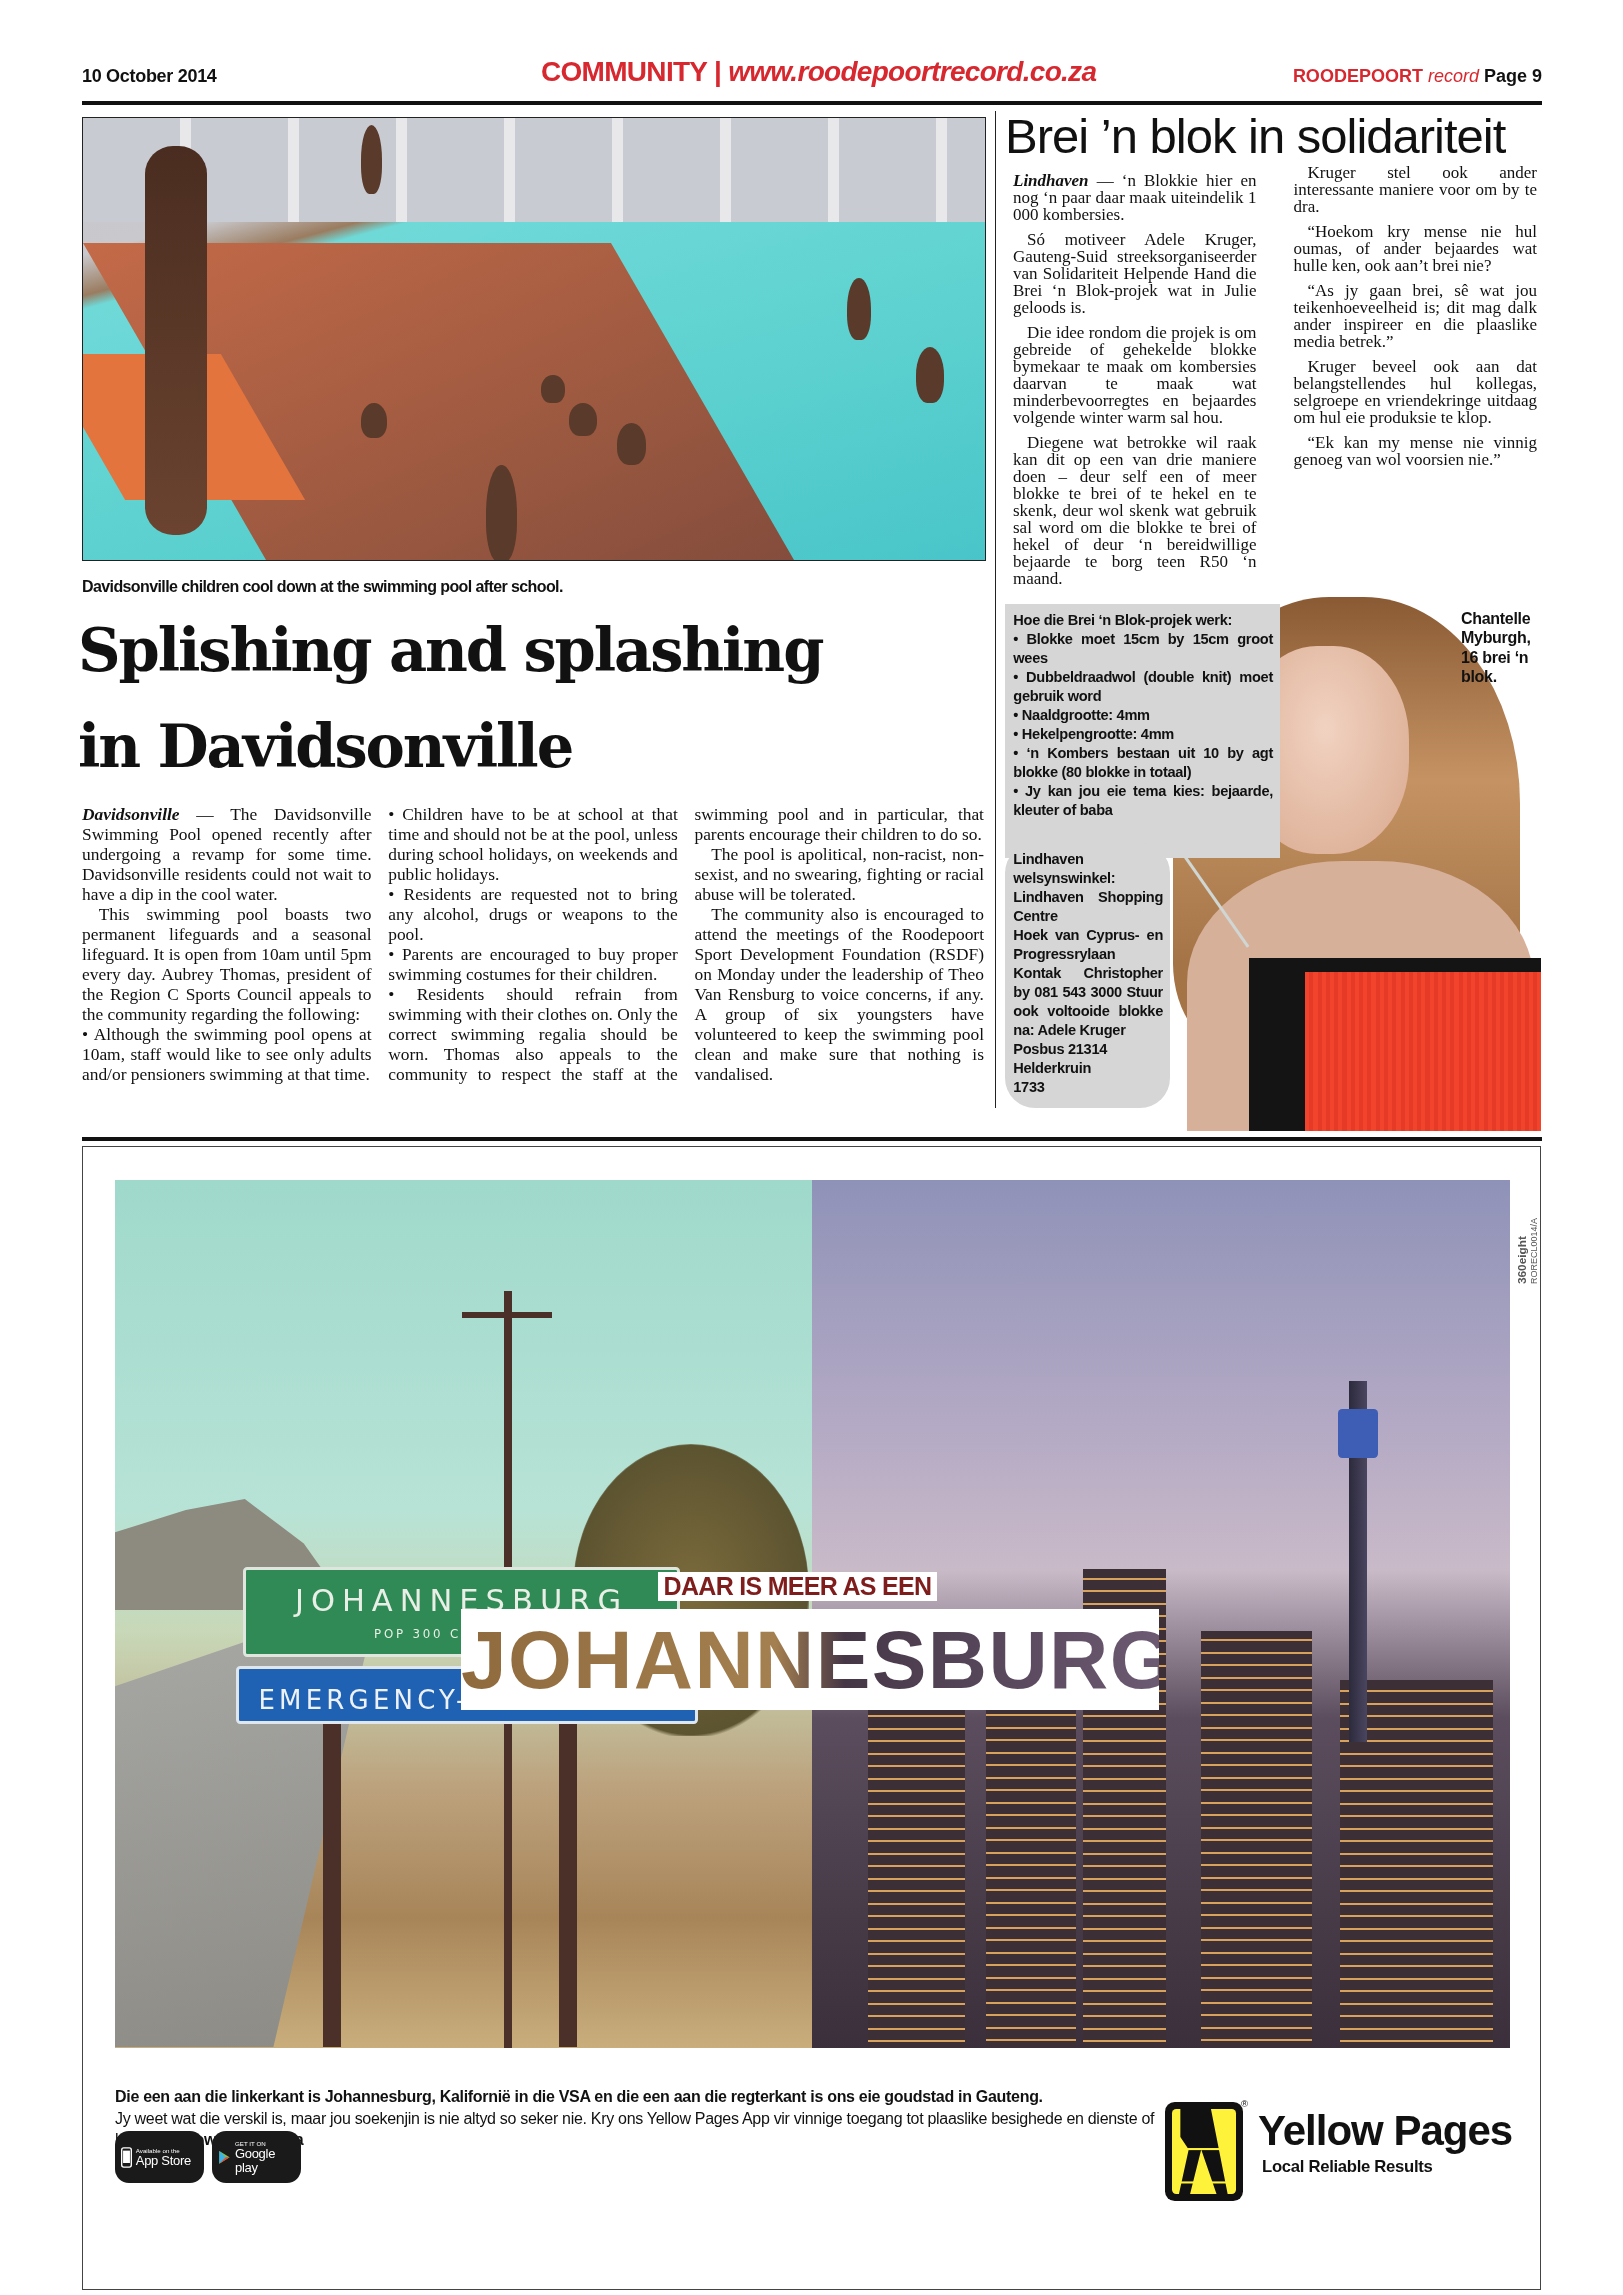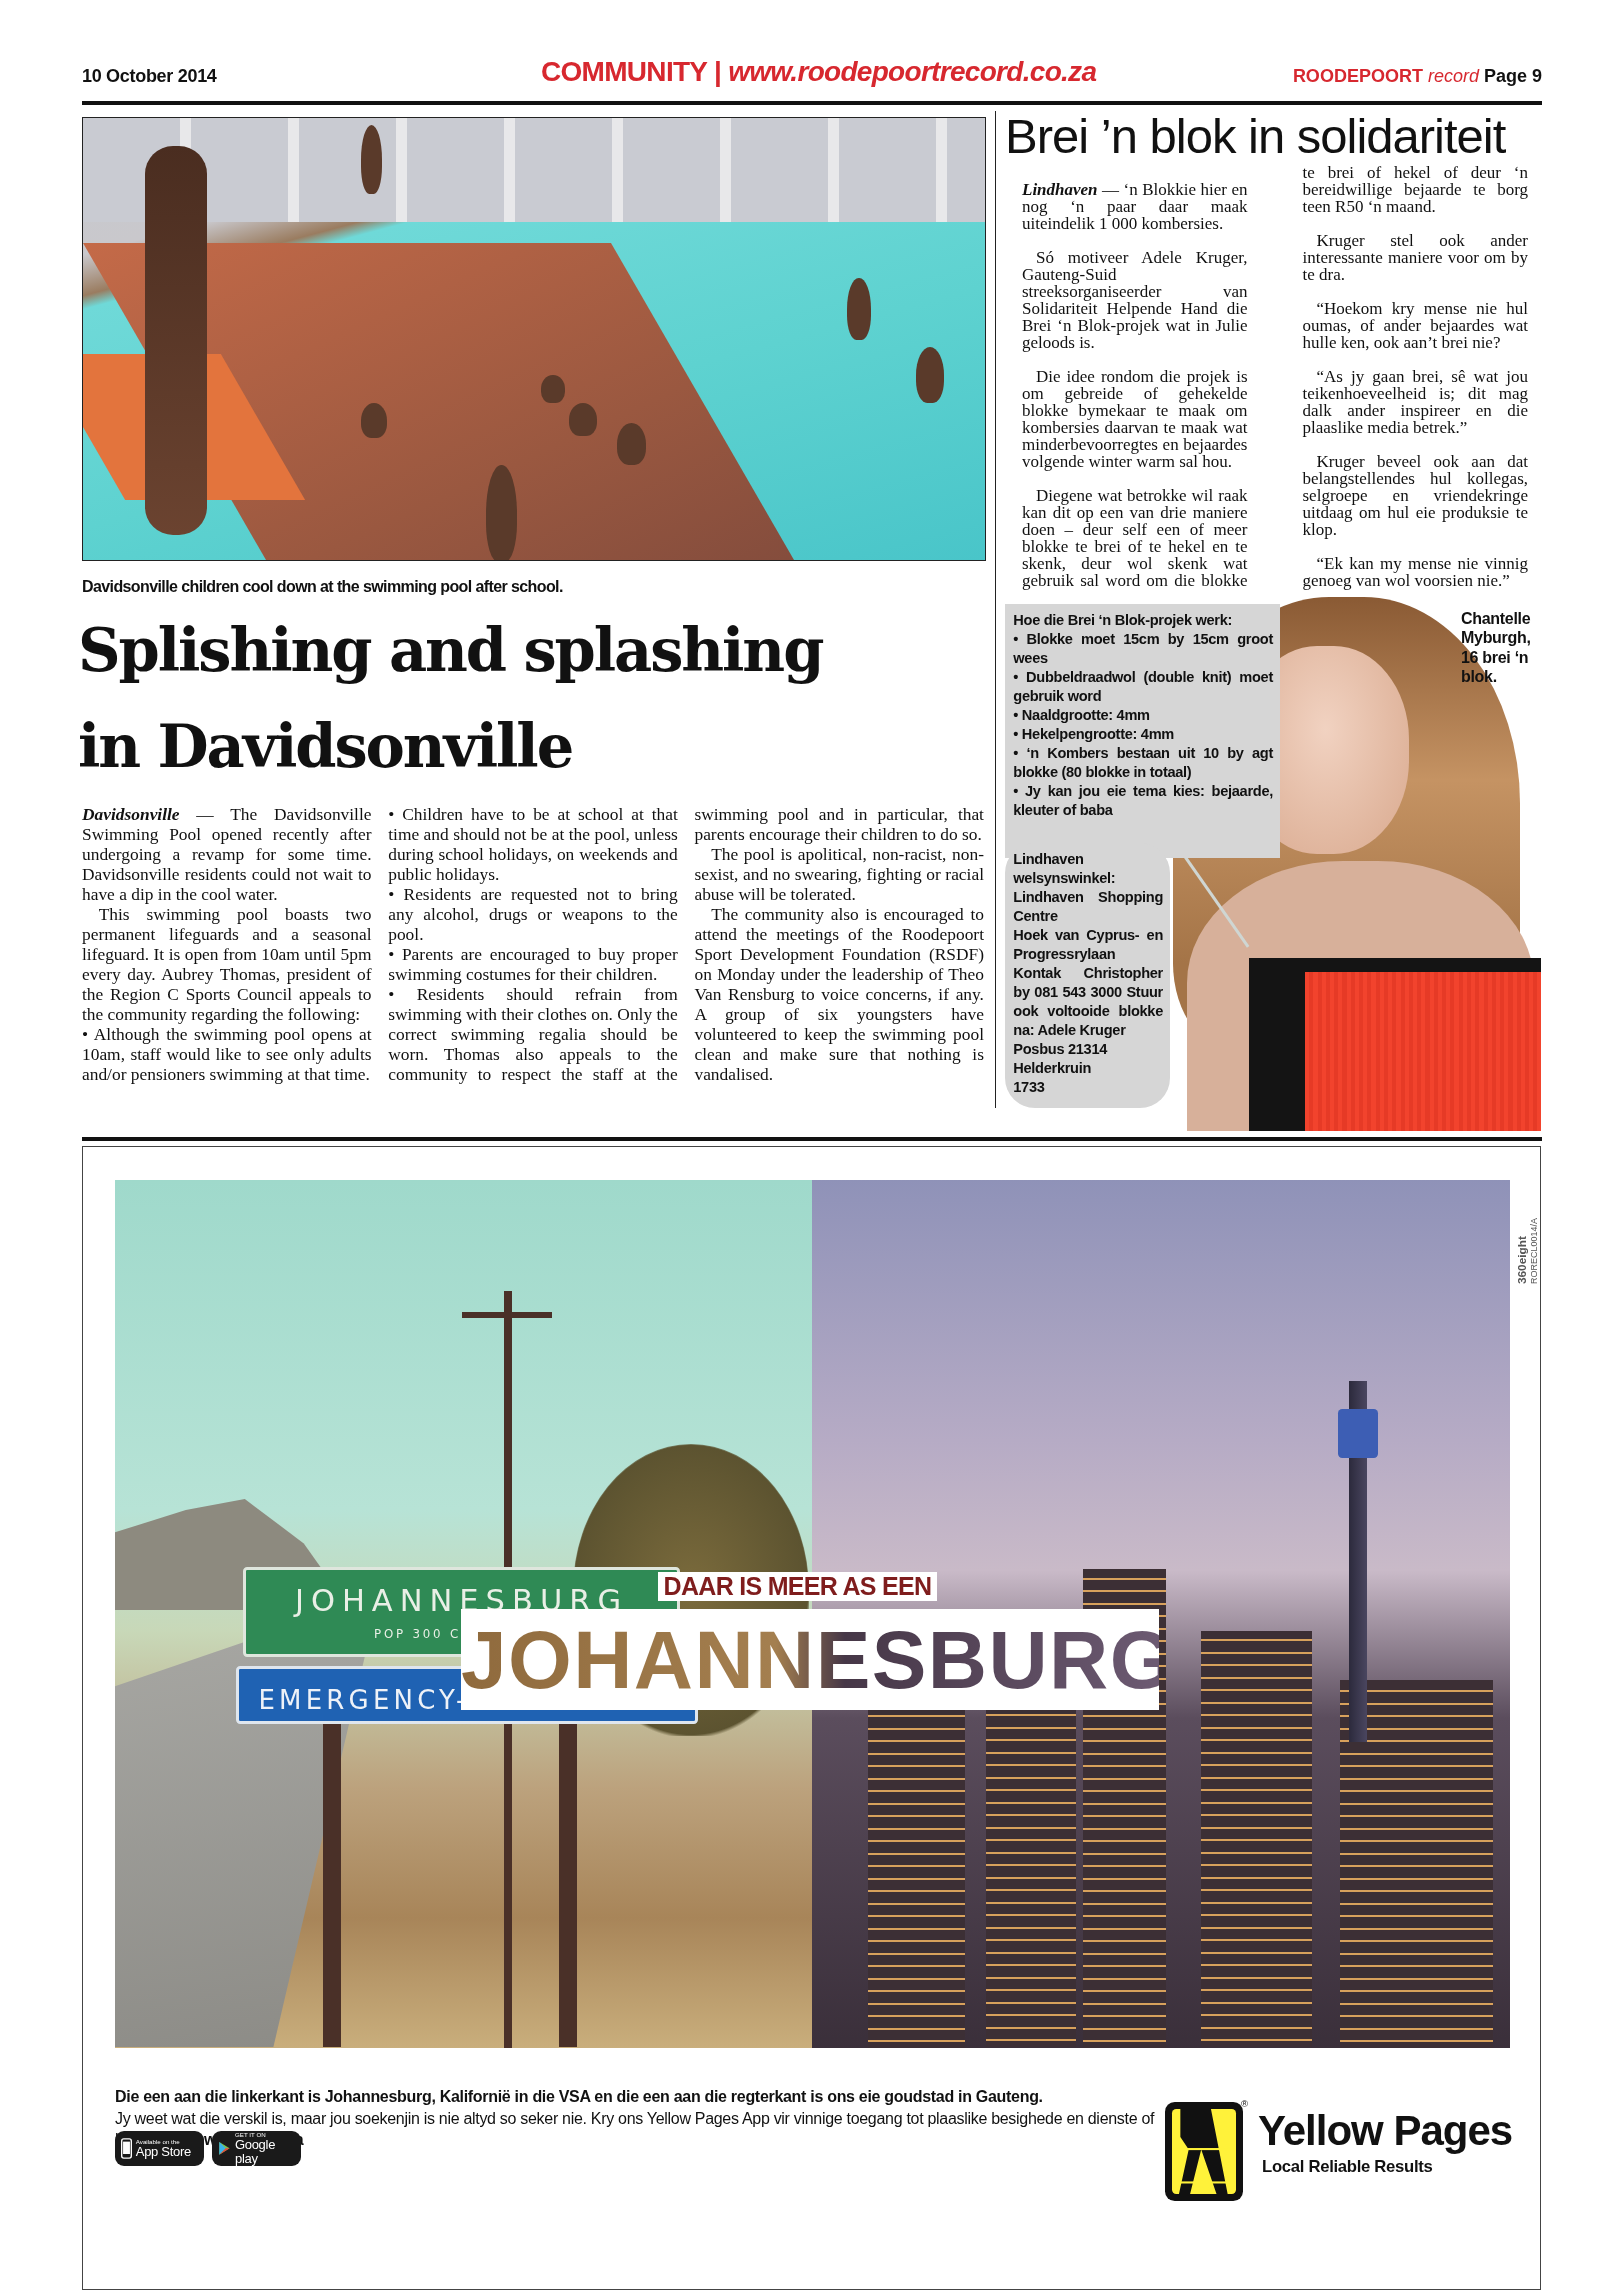--- a/index.html
+++ b/index.html
@@ -29,21 +29,21 @@
   .article-cols { left: 82px; top: 804px; width: 902px; height: 298px; column-count: 3; column-gap: 16.7px; column-fill: auto; font-size: 17.4px; line-height: 20px; text-align: justify; hyphens: manual; }
   .article-cols p { margin: 0; text-indent: 0; }
   .article-cols p.ind { text-indent: 16.7px; }
   .article-cols .dateline { font-weight: bold; font-style: italic; }
 
   .vrule { left: 995px; top: 111px; width: 1.4px; height: 997px; background: #222; }
 
   
   .right-headline { left: 1005px; top: 108px; font-family: "Liberation Sans", sans-serif; font-size: 49px; letter-spacing: -1px; line-height: 56px; }
   .right-cols { left: 1005px; top: 164px; width: 540px; height: 430px; column-count: 2; column-gap: 21px; column-fill: auto; font-size: 17px; line-height: 17px; text-align: justify; }
-  .right-cols p { margin: 17px; font-family: Liberation Serif, serif; }
+  .right-cols p { margin: 8px; font-family: Liberation Serif, serif; }
   .right-cols p.ind { text-indent: 14px; }
   .right-cols .dateline { font-weight: bold; font-style: italic; }
 
   .info-box { background: #d6d6d6; font-family: "Liberation Sans", sans-serif; font-weight: bold; font-size: 14.6px; line-height: 19px; padding: 7px 7px 7px 8.3px; box-sizing: border-box; letter-spacing: -0.3px; text-align: justify; }
   .info1 { left: 1005px; top: 604px; width: 275px; height: 254px; z-index: 3; }
   .info2 { left: 1005px; top: 843px; width: 165px; height: 265px; z-index: 3; border-radius: 30px; }
   .info-box div { margin: 0; }
 
   .girl-photo { left: 1145px; top: 597px; width: 396px; height: 534px; overflow: hidden; z-index: 1; }
   .girl-photo .hair { position: absolute; left: 28px; top: 0; width: 347px; height: 458px; border-radius: 45% 45% 20% 20%; background: linear-gradient(180deg, #8a5a34, #c59363 40%, #a47447 80%); }
@@ -77,21 +77,21 @@
   .overlay-big { left: 461px; top: 1609px; width: 698px; height: 101px; background: #ffffff; font-family: "Liberation Sans", sans-serif; font-weight: bold; font-size: 82px; line-height: 101px; text-align: center; letter-spacing: 1.4px; z-index: 5;
     background-image: linear-gradient(90deg, #8f6a3d 0%, #a47f4f 45%, #463747 55%, #6c5a72 100%); -webkit-background-clip: text; background-clip: text; color: transparent; }
   .overlay-big-bg { left: 461px; top: 1609px; width: 698px; height: 101px; background: #ffffff; z-index: 4; }
 
   .ad-vertical { left: 1515px; top: 1173px; width: 18px; height: 111px; writing-mode: vertical-rl; transform: rotate(180deg); font-family: "Liberation Sans", sans-serif; font-size: 9px; color: #555; z-index: 2; }
   .ad-vertical b { font-size: 11.8px; }
 
   .ad-text { left: 115px; top: 2074px; width: 1083px; font-family: "Liberation Sans", sans-serif; font-size: 16px; line-height: 21.5px; letter-spacing: -0.3px; }
   .ad-text .bold { font-weight: bold; margin-top: 12px; }
   .badges { left: 115px; top: 2131px; display: flex; gap: 8.3px; }
-  .badge { width: 89px; height: 35px; background: #1a1a1a; border-radius: 9px; color: #fff; font-family: "Liberation Sans", sans-serif; display: flex; align-items: center; padding: 0 5.6px; box-sizing: border-box; gap: 4.2px; }
+  .badge { width: 89px; height: 52px; background: #1a1a1a; border-radius: 14px; color: #fff; font-family: "Liberation Sans", sans-serif; display: flex; align-items: center; padding: 0 5.6px; box-sizing: border-box; gap: 4.2px; }
   .badge .small { font-size: 6.2px; line-height: 7px; }
   .badge .large { font-size: 13px; line-height: 14px; letter-spacing: -0.3px; }
   .yp-logo { left: 1165px; top: 2102px; width: 78px; height: 99px; background: #111; border-radius: 9.7px; }
   .yp-logo .inner { position: absolute; left: 7px; top: 7px; width: 64px; height: 85px; background: #fff23a; border-radius: 4.2px; overflow: hidden; }
   .yp-reg { left: 1241px; top: 2098px; font-family: "Liberation Sans", sans-serif; font-size: 9.7px; }
   .yp-name { left: 1258px; top: 2107px; font-family: "Liberation Sans", sans-serif; font-weight: bold; font-size: 42px; letter-spacing: -1px; }
   .yp-tag { left: 1262px; top: 2157px; font-family: "Liberation Sans", sans-serif; font-weight: bold; font-size: 16.7px; letter-spacing: -0.3px; }
 </style>
 </head>
 <body>

